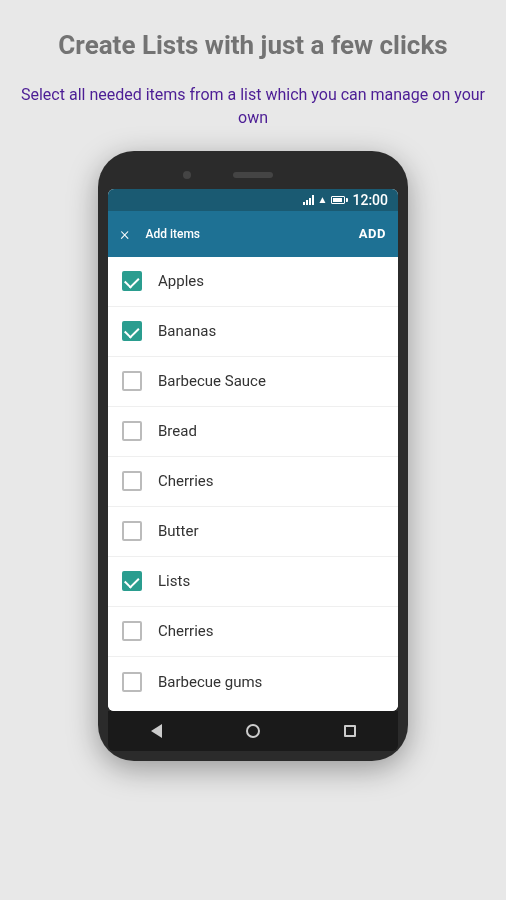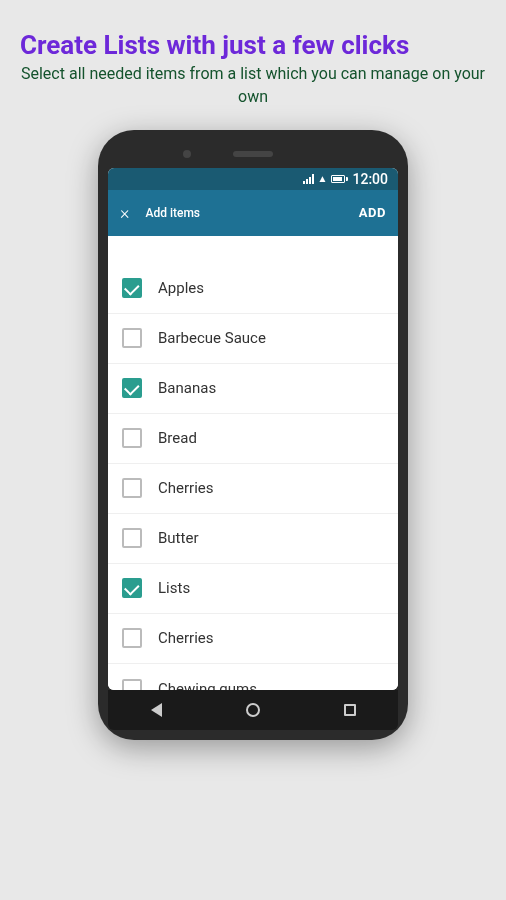--- a/index.html
+++ b/index.html
@@ -12,30 +12,30 @@
       display: flex;
       flex-direction: column;
       align-items: center;
       padding: 30px 20px 20px;
       overflow: hidden;
     }
 
     .page-title {
       font-size: 26px;
       font-weight: 700;
-      color: #6d28d9;
-      text-align: left;
+      color: #737373;
+      text-align: center;
       line-height: 1.2;
-      margin-bottom: 2px;
+      margin-bottom: 23px;
       width: 100%;
     }
 
     .page-subtitle {
       font-size: 16px;
-      color: #14532d;
+      color: #4c1d95;
       text-align: center;
       line-height: 1.4;
       margin-bottom: 22px;
       width: 100%;
     }
 
     
     .phone {
       width: 310px;
       height: 610px;
@@ -139,21 +139,20 @@
       font-weight: 700;
       letter-spacing: 0.5px;
       cursor: pointer;
     }
 
     
     .items-list {
       flex: 1;
       overflow-y: auto;
       background: #fff;
-      margin-top: 28px;
     }
 
     .list-item {
       display: flex;
       align-items: center;
       padding: 0 14px;
       height: 50px;
       border-bottom: 1px solid #efefef;
       cursor: pointer;
     }
@@ -331,50 +330,50 @@
       <span class="app-bar-add">ADD</span>
     </div>
 
     <div class="items-list" id="items-container">
 
     <div class="list-item">
           <div class="checkbox checked"></div>
           <span class="item-label">Apples</span>
         </div>
         <div class="list-item">
-          <div class="checkbox"></div>
-          <span class="item-label">Barbecue Sauce</span>
-        </div>
-        <div class="list-item">
           <div class="checkbox checked"></div>
           <span class="item-label">Bananas</span>
         </div>
         <div class="list-item">
           <div class="checkbox"></div>
+          <span class="item-label">Barbecue Sauce</span>
+        </div>
+        <div class="list-item">
+          <div class="checkbox"></div>
           <span class="item-label">Bread</span>
         </div>
         <div class="list-item">
           <div class="checkbox"></div>
           <span class="item-label">Cherries</span>
         </div>
         <div class="list-item">
           <div class="checkbox"></div>
           <span class="item-label">Butter</span>
         </div>
         <div class="list-item">
           <div class="checkbox checked"></div>
           <span class="item-label">Lists</span>
         </div>
         <div class="list-item">
           <div class="checkbox"></div>
           <span class="item-label">Cherries</span>
         </div>
         <div class="list-item">
           <div class="checkbox"></div>
-          <span class="item-label">Chewing gums</span>
+          <span class="item-label">Barbecue gums</span>
         </div>
       </div>
 
   </div>
 
   <div class="phone-bottom">
     <div class="nav-btn">
       <div class="nav-back"></div>
     </div>
     <div class="nav-btn">

